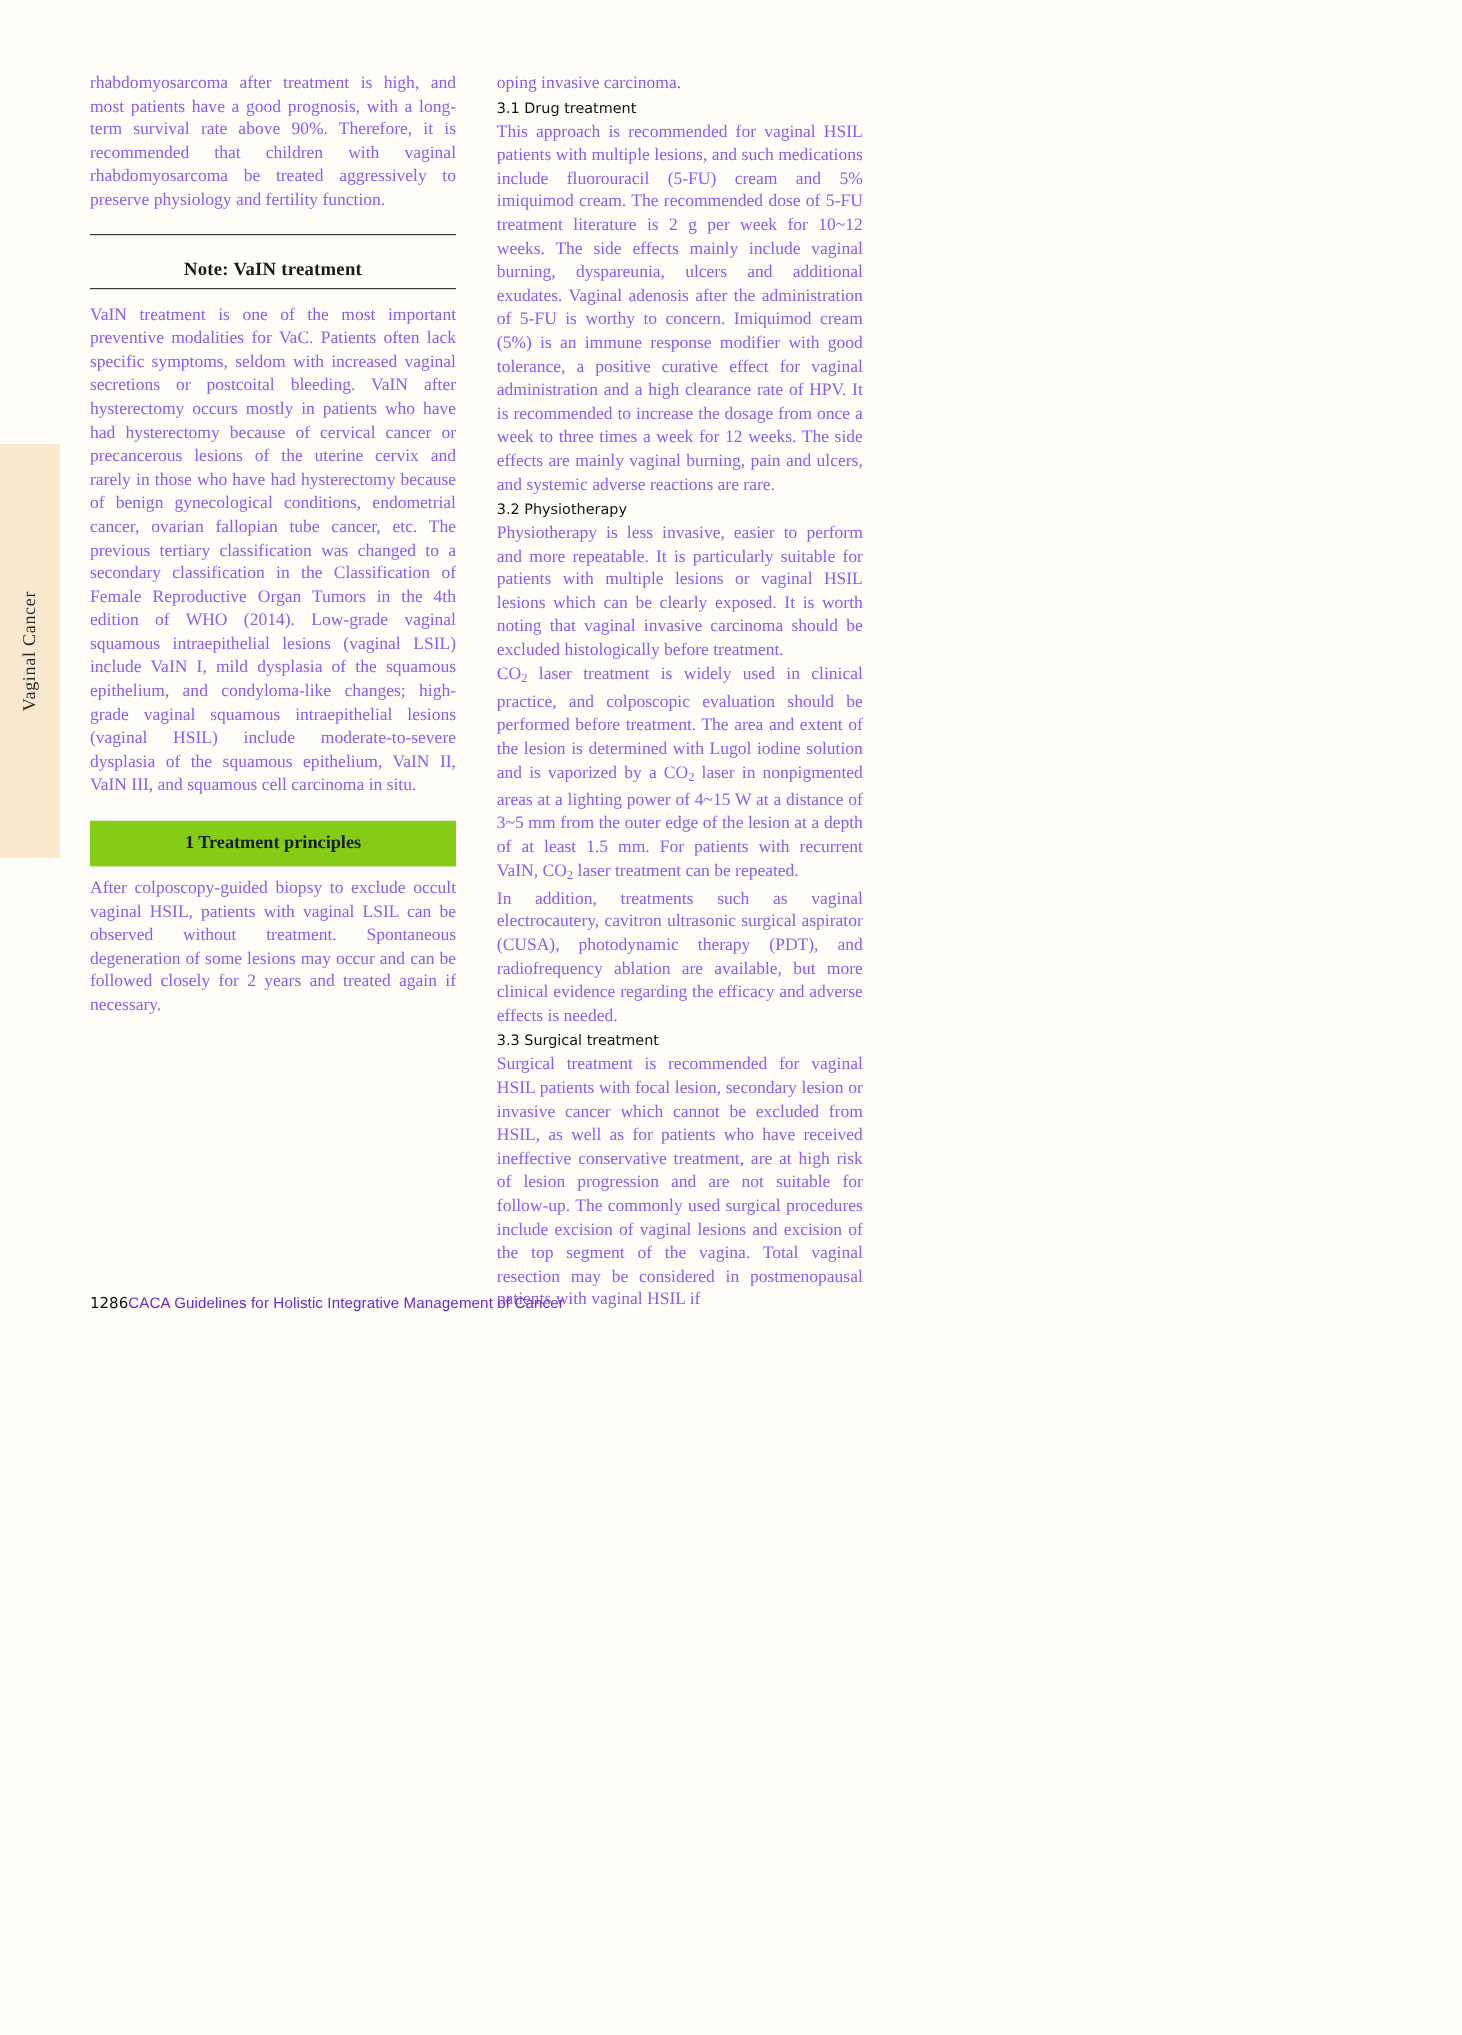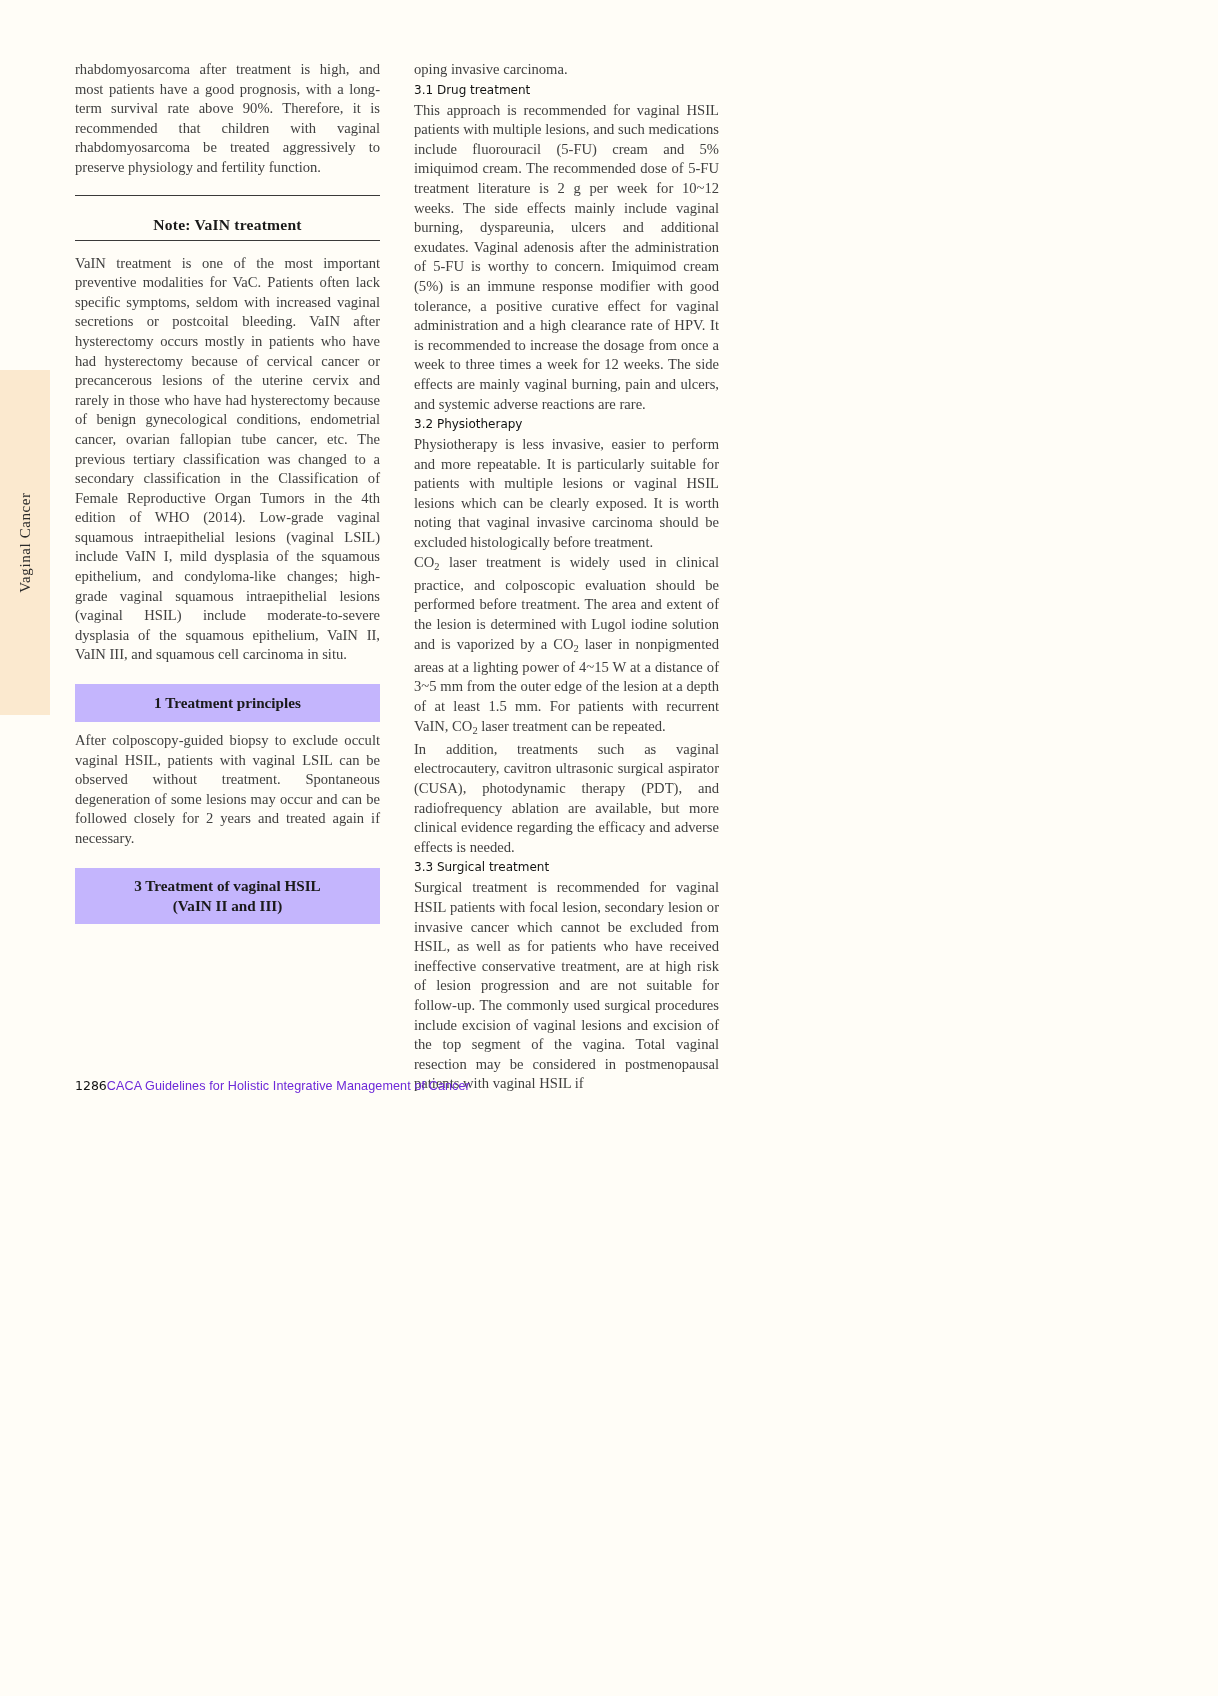--- a/index.html
+++ b/index.html
@@ -62,38 +62,38 @@
     flex: 0 0 305px;
   }
   p.body {
     margin: 0;
     font-size: 14.6px;
     line-height: 19.6px;
     text-align: justify;
     text-justify: inter-word;
     hyphens: auto;
     -webkit-hyphens: auto;
-    color: #404040;
+    color: #8b5cf6;
   }
   p.body + p.body {
     margin-top: 0px;
   }
   .note-head {
     margin-top: 17px;
     border-top: 1.1px solid #3a3a3a;
     border-bottom: 1.1px solid #3a3a3a;
     padding: 20px 0 6px 0;
     text-align: center;
     font-size: 15.6px;
     font-weight: bold;
     letter-spacing: 0.2px;
   }
   .note-head-spacer { height: 13px; }
   .section-band {
-    background: #c4b5fd;
+    background: #84cc16;
     text-align: center;
     font-size: 15.2px;
     font-weight: bold;
     padding: 9px 4px 9px 4px;
     margin: 19px 0 9px 0;
     line-height: 20px;
   }
   .section-band.two-line {
     padding: 8px 4px 8px 4px;
   }
@@ -145,24 +145,20 @@
 
         <div class="note-head">Note: VaIN treatment</div>
         <div class="note-head-spacer"></div>
 
         <p class="body">VaIN treatment is one of the most important preventive modalities for VaC. Patients often lack specific symptoms, seldom with increased vaginal secretions or postcoital bleeding. VaIN after hysterectomy occurs mostly in patients who have had hysterectomy because of cervical cancer or precancerous lesions of the uterine cervix and rarely in those who have had hysterectomy because of benign gynecological conditions, endometrial cancer, ovarian fallopian tube cancer, etc. The previous tertiary classification was changed to a secondary classification in the Classification of Female Reproductive Organ Tumors in the 4th edition of WHO (2014). Low-grade vaginal squamous intraepithelial lesions (vaginal LSIL) include VaIN I, mild dysplasia of the squamous epithelium, and condyloma-like changes; high-grade vaginal squamous intraepithelial lesions (vaginal HSIL) include moderate-to-severe dysplasia of the squamous epithelium, VaIN II, VaIN III, and squamous cell carcinoma in situ.</p>
 
         <div class="section-band">1 Treatment principles</div>
 
         <p class="body">After colposcopy-guided biopsy to exclude occult vaginal HSIL, patients with vaginal LSIL can be observed without treatment. Spontaneous degeneration of some lesions may occur and can be followed closely for 2 years and treated again if necessary.</p>
 
-        <div class="section-band two-line">
-          <div>3 Treatment of vaginal HSIL</div>
-          <div>(VaIN II and III)</div>
-        </div>
       </div>
 
       <div class="col">
         <p class="body">oping invasive carcinoma.</p>
 
         <p class="sub-head">3.1 Drug treatment</p>
         <p class="body">This approach is recommended for vaginal HSIL patients with multiple lesions, and such medications include fluorouracil (5-FU) cream and 5% imiquimod cream. The recommended dose of 5-FU treatment literature is 2 g per week for 10~12 weeks. The side effects mainly include vaginal burning, dyspareunia, ulcers and additional exudates. Vaginal adenosis after the administration of 5-FU is worthy to concern. Imiquimod cream (5%) is an immune response modifier with good tolerance, a positive curative effect for vaginal administration and a high clearance rate of HPV. It is recommended to increase the dosage from once a week to three times a week for 12 weeks. The side effects are mainly vaginal burning, pain and ulcers, and systemic adverse reactions are rare.</p>
 
         <p class="sub-head">3.2 Physiotherapy</p>
         <p class="body">Physiotherapy is less invasive, easier to perform and more repeatable. It is particularly suitable for patients with multiple lesions or vaginal HSIL lesions which can be clearly exposed. It is worth noting that vaginal invasive carcinoma should be excluded histologically before treatment.</p>

